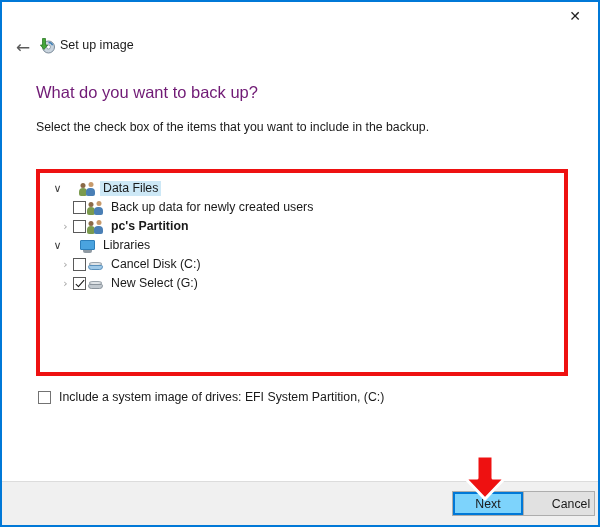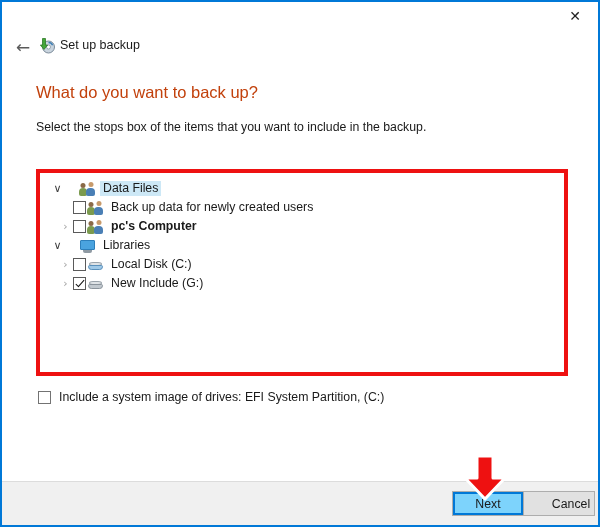--- a/index.html
+++ b/index.html
@@ -78,21 +78,21 @@
     color: #1a1a1a;
     line-height: 17px;
     white-space: nowrap;
   }
 
   
   #page-heading {
     position: absolute;
     left: 34px; top: 81px;
     font-size: 16.5px;
-    color: #c2410c;
+    color: #701a75;
     white-space: nowrap;
   }
   #page-subtitle {
     position: absolute;
     left: 34px; top: 118px;
     font-size: 12.3px;
     color: #1a1a1a;
     white-space: nowrap;
   }
 
@@ -315,25 +315,25 @@
   <div id="navrow">
     <div id="back-button">←</div>
     <div id="app-icon">
       <svg width="17" height="17" viewBox="0 0 17 17">
         <circle cx="10.5" cy="10" r="6" fill="#c9d4de" stroke="#7a8a98" stroke-width="1"></circle>
         <circle cx="10.5" cy="10" r="2" fill="#ffffff" stroke="#7a8a98" stroke-width="0.7"></circle>
         <path d="M10.5 5.5 A4.5 4.5 0 0 1 14.6 8.2" stroke="#3d7fb5" stroke-width="1.4" fill="none"></path>
         <path d="M4.5 1.5 L7.5 1.5 L7.5 8 L9.6 8 L6 12.5 L2.4 8 L4.5 8 Z" fill="#44a63a" stroke="#2d7a26" stroke-width="0.8" stroke-linejoin="round"></path>
       </svg>
     </div>
-    <div id="app-title">Set up backup</div>
+    <div id="app-title">Set up image</div>
   </div>
 
   <div id="page-heading">What do you want to back up?</div>
-  <div id="page-subtitle">Select the stops box of the items that you want to include in the backup.</div>
+  <div id="page-subtitle">Select the check box of the items that you want to include in the backup.</div>
 
   <div id="tree-annotation">
     <div id="tree">
         <div class="tree-row depth0">
           <span class="expander open">∨</span>
           <span class="tcheck hidden"></span>
           <span class="ticon ic-users">
             <span class="p1">
               <span class="head"></span>
               <span class="body"></span>
@@ -366,48 +366,48 @@
           <span class="ticon ic-users">
             <span class="p1">
               <span class="head"></span>
               <span class="body"></span>
             </span>
             <span class="p2">
               <span class="head"></span>
               <span class="body"></span>
             </span>
           </span>
-          <span class="tlabel bold">pc's Computer</span>
+          <span class="tlabel bold">pc's Partition</span>
         </div>
         <div class="tree-row depth0">
           <span class="expander open">∨</span>
           <span class="tcheck hidden"></span>
           <span class="ticon ic-monitor">
             <span class="screen"></span>
             <span class="stand"></span>
           </span>
           <span class="tlabel">Libraries</span>
         </div>
         <div class="tree-row depth1">
           <span class="expander closed">›</span>
           <span class="tcheck"></span>
           <span class="ticon ic-disk blue">
             <span class="top"></span>
             <span class="base"></span>
           </span>
-          <span class="tlabel">Local Disk (C:)</span>
+          <span class="tlabel">Cancel Disk (C:)</span>
         </div>
         <div class="tree-row depth1">
           <span class="expander closed">›</span>
           <span class="tcheck checked"></span>
           <span class="ticon ic-disk">
             <span class="top"></span>
             <span class="base"></span>
           </span>
-          <span class="tlabel">New Include (G:)</span>
+          <span class="tlabel">New Select (G:)</span>
         </div>
       </div>
   </div>
 
   <div id="sysimage-row">
     <div id="sysimage-check"></div>
     <span>Include a system image of drives: EFI System Partition, (C:)</span>
   </div>
 
   <div id="footer">

